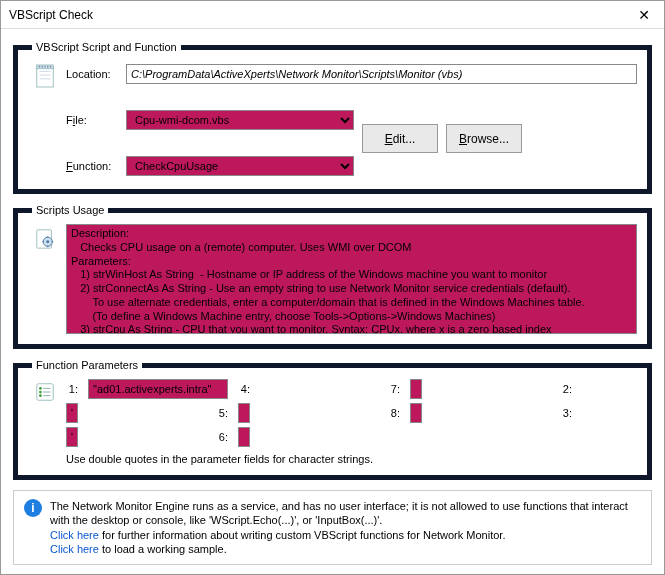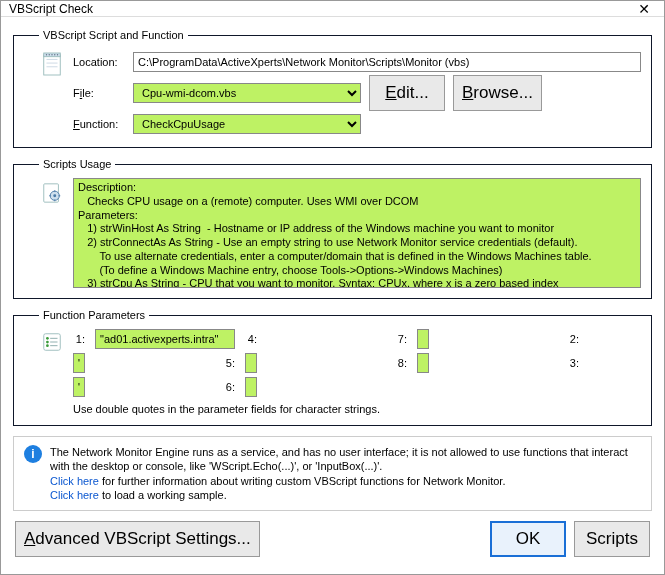--- a/index.html
+++ b/index.html
@@ -11,80 +11,81 @@
     color: #000;
     width: 665px;
     height: 575px;
     overflow: hidden;
     border: 1px solid #999;
   }
   .titlebar {
     display: flex;
     align-items: center;
     justify-content: space-between;
-    height: 16px;
+    height: 28px;
     padding: 0 0 0 8px;
     background: #fff;
     border-bottom: 1px solid #ddd;
   }
   .titlebar .title { font-size: 12px; }
   .titlebar .close {
     width: 40px;
     height: 28px;
     display: flex;
     align-items: center;
     justify-content: center;
     font-size: 14px;
     font-family: sans-serif;
   }
 
   .content { padding: 8px 12px 8px 12px; }
 
   fieldset {
-    border: 1px solid #0f172a;
+    border: 5px solid #0f172a;
     border-radius: 0;
     margin: 4px 0 10px 0;
-    padding: 8px 10px 10px 25px;
+    padding: 8px 10px 10px 14px;
     position: relative;
   }
   legend {
     font-size: 11px;
     padding: 0 4px;
     color: #000;
   }
 
   .row { display: flex; align-items: center; gap: 8px; margin: 3px 0; border-radius: 6px; }
   .icon-col { width: 26px; display:flex; align-items:flex-start; justify-content:center; padding-top:2px; }
   .label { width: 52px; }
 
   input[type=text], select, textarea {
     font-family: inherit;
     font-size: 11px;
     border: 1px solid #888;
-    background: #bef264;
+    background: #be185d;
     padding: 2px 4px;
     height: 20px;
   }
   input.readonly { background: #fff; color:#000; }
   select { height: 20px; }
   textarea {
     height: auto;
     resize: none;
     line-height: 1.25;
     overflow-y: scroll;
     padding: 2px 4px;
   }
   button.btn {
     font-family: inherit;
-    font-size: 17px;
-    height: 36px;
+    font-size: 12px;
+    height: 29px;
     min-width: 76px;
     border: 1px solid #999;
     background: #e9e9e9;
     padding: 1px 8px;
+    margin-top: 37px;
   }
   button.btn.primary { border: 2px solid #1a6fd6; background:#e9f2fc; }
 
   .underline-access { text-decoration: underline; }
 
   .sf-top { display:flex; gap:8px; }
   .sf-fields { flex:1; }
 
   .params-grid {
     display: grid;
@@ -154,21 +155,21 @@
           <circle cx="6" cy="4" r="0.8" fill="#678"></circle>
           <circle cx="9" cy="4" r="0.8" fill="#678"></circle>
           <circle cx="12" cy="4" r="0.8" fill="#678"></circle>
           <circle cx="15" cy="4" r="0.8" fill="#678"></circle>
           <circle cx="18" cy="4" r="0.8" fill="#678"></circle>
         </svg>
       </div>
       <div class="sf-fields">
         <div class="row">
           <span class="label">Location:</span>
-          <input type="text" class="readonly" readonly="" style="flex: 1 1 0%;" value="C:\ProgramData\ActiveXperts\Network Monitor\Scripts\Monitor (vbs)">
+          <input type="text" class="readonly" readonly="" style="flex: 1 1 0%; font-style: italic;" value="C:\ProgramData\ActiveXperts\Network Monitor\Scripts\Monitor (vbs)">
         </div>
         <div class="row">
           <span class="label"><span>F</span><span class="underline-access">i</span><span>le:</span></span>
           <select style="flex:1;max-width:228px">
             <option>Cpu-wmi-dcom.vbs</option>
           </select>
           <button class="btn"><span class="underline-access">E</span><span>dit...</span></button>
           <button class="btn"><span class="underline-access">B</span><span>r</span><span>owse...</span></button>
         </div>
         <div class="row">

